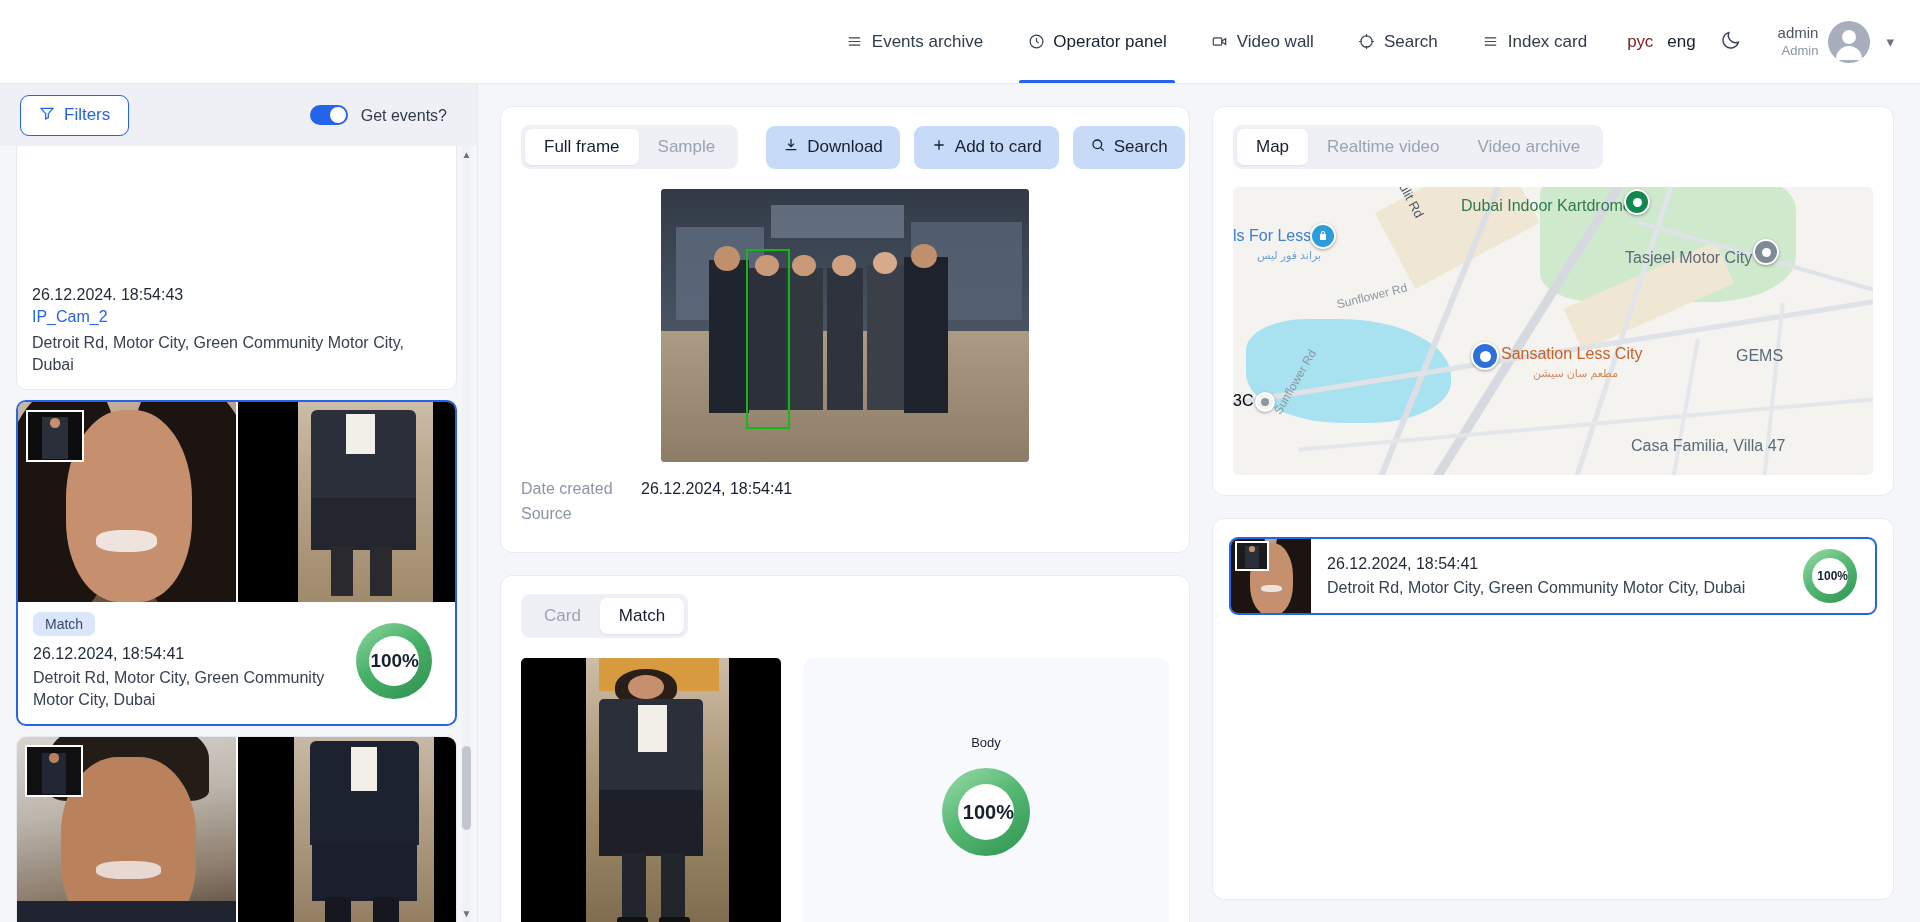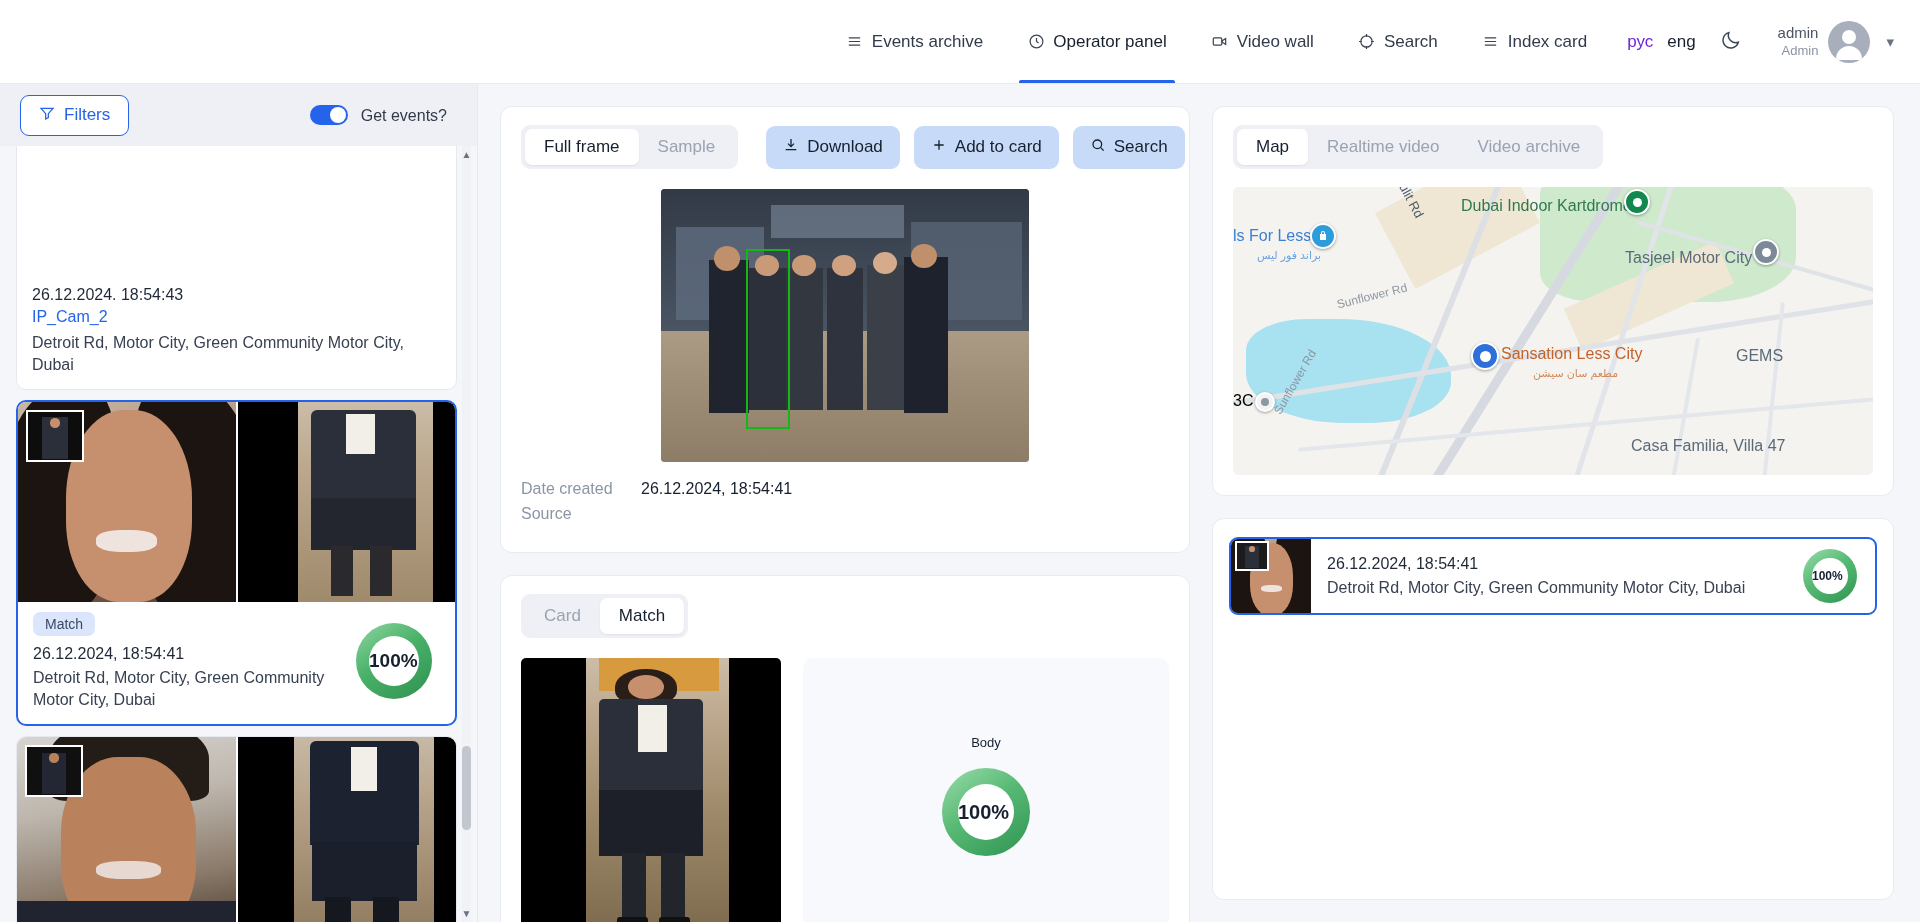--- a/index.html
+++ b/index.html
@@ -26,21 +26,21 @@
   }
   .nav-item.active { color: #17202e; }
   .nav-item.active::after {
     content: ""; position: absolute; left: 14px; right: 14px; bottom: 0;
     height: 3px; background: #2563eb; border-radius: 2px 2px 0 0;
   }
   .nav-icon { width: 18px; height: 18px; display: inline-flex; align-items: center; justify-content: center; flex: 0 0 18px; }
   .nav-icon svg { display: block; }
 
   .lang-wrap { display: flex; align-items: center; gap: 14px; margin-left: 18px; }
-  .lang { font-size: 17px; color: #6d28d9; cursor: pointer; }
+  .lang { font-size: 17px; color: #7f1d1d; cursor: pointer; }
   .lang.active { color: #17202e; }
   .moon-btn { margin-left: 22px; width: 26px; height: 26px; cursor: pointer; display: flex; align-items: center; justify-content: center; }
   .user-box { display: flex; align-items: center; gap: 10px; margin-left: 34px; cursor: pointer; }
   .user-names { display: flex; flex-direction: column; align-items: flex-end; line-height: 1.25; }
   .user-names .u1 { font-size: 15px; color: #4b5563; }
   .user-names .u2 { font-size: 13px; color: #8b95a5; }
   .avatar {
     width: 42px; height: 42px; border-radius: 50%; background: #a8aebb;
     display: flex; align-items: flex-end; justify-content: center; overflow: hidden;
   }
@@ -102,21 +102,21 @@
   .badge {
     display: inline-block; background: #dbe5fb; color: #3b4a63;
     font-size: 14px; padding: 4px 12px; border-radius: 7px; margin-bottom: 9px;
   }
   .ec-score { flex: 0 0 auto; margin-right: 8px; }
 
   
   .donut { position: relative; display: flex; align-items: center; justify-content: center; }
   .donut .hole {
     position: absolute; border-radius: 50%; background: #fff;
-    display: flex; align-items: center; justify-content: flex-start;
+    display: flex; align-items: center; justify-content: flex-end;
   }
   .donut .val { font-weight: bold; color: #17202e; }
 
   .sb-scrollbar {
     position: absolute; right: 5px; top: 62px; bottom: 0; width: 12px;
   }
   .sb-track { position: absolute; top: 0; bottom: 0; left: 2px; width: 9px; background: #f1f2f5; }
   .sb-thumb { position: absolute; left: 2px; width: 9px; background: #c2c6ce; border-radius: 5px; top: 600px; height: 84px; }
   .sb-arrow { position: absolute; left: 0; width: 13px; height: 13px; display:flex; align-items:center; justify-content:center; color:#6b7280; font-size: 10px;}
 

